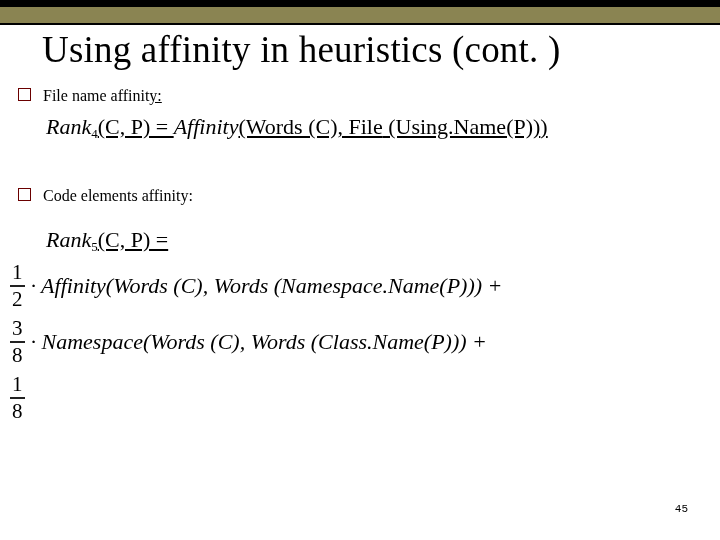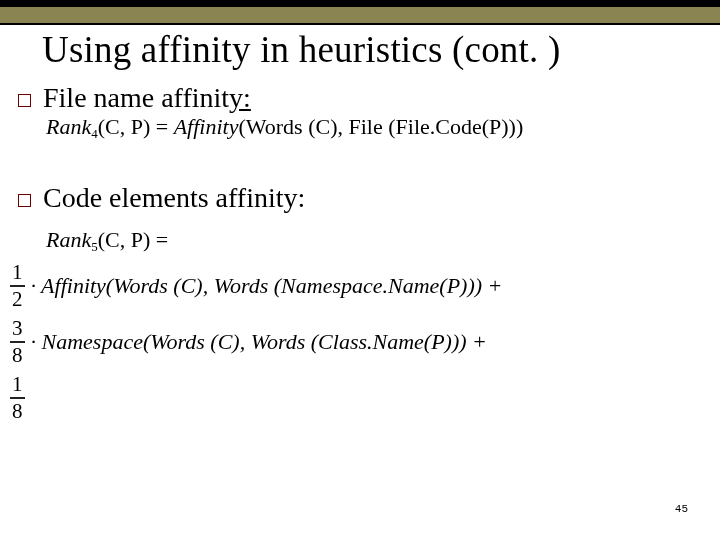--- a/index.html
+++ b/index.html
@@ -56,36 +56,36 @@
   }
   .square {
     width: 11px;
     height: 11px;
     border: 1.5px solid #6a0000;
     background: transparent;
     flex: 0 0 auto;
     margin-top: 6px;
   }
   .bullet-label {
-    font-size: 28px;
+    font-size: 16px;
     margin-left: 12px;
   }
   .underline { text-decoration: underline; }
   .eq {
     font-family: "Times New Roman", Georgia, serif;
     font-style: italic;
     font-size: 22px;
     white-space: nowrap;
   }
   .sub {
     font-size: 13px;
     vertical-align: -4px;
     font-style: normal;
   }
-  .upright { font-style: normal; }
+  .upright { font-style: normal; text-decoration: underline; }
   .eq1 {
     position: absolute;
     top: 114px;
     left: 46px;
   }
   .bullets2 {
     position: absolute;
     top: 182px;
     left: 18px;
     right: 24px;
@@ -149,21 +149,21 @@
   <div class="bullets">
     <div class="row">
       <span class="square"></span>
       <span class="bullet-label">
         <span>File name affinit</span><span class="underline">y:</span>
       </span>
     </div>
   </div>
 
   <div class="eq1 eq">
-    <span>Rank</span><span class="sub">4</span><span class="upright">(C, P) = </span><span>Affinity</span><span class="upright">(Words (C), File</span><span class="upright"> (File.Code(P))</span><span class="upright">)</span>
+    <span>Rank</span><span class="sub">4</span><span class="upright">(C, P) = </span><span>Affinity</span><span class="upright">(Words (C), File</span><span class="upright"> (Using.Name(P))</span><span class="upright">)</span>
   </div>
 
   <div class="bullets2">
     <div class="row">
       <span class="square"></span>
       <span class="bullet-label">Code elements affinity:</span>
     </div>
   </div>
 
   <div class="eq2 eq">

